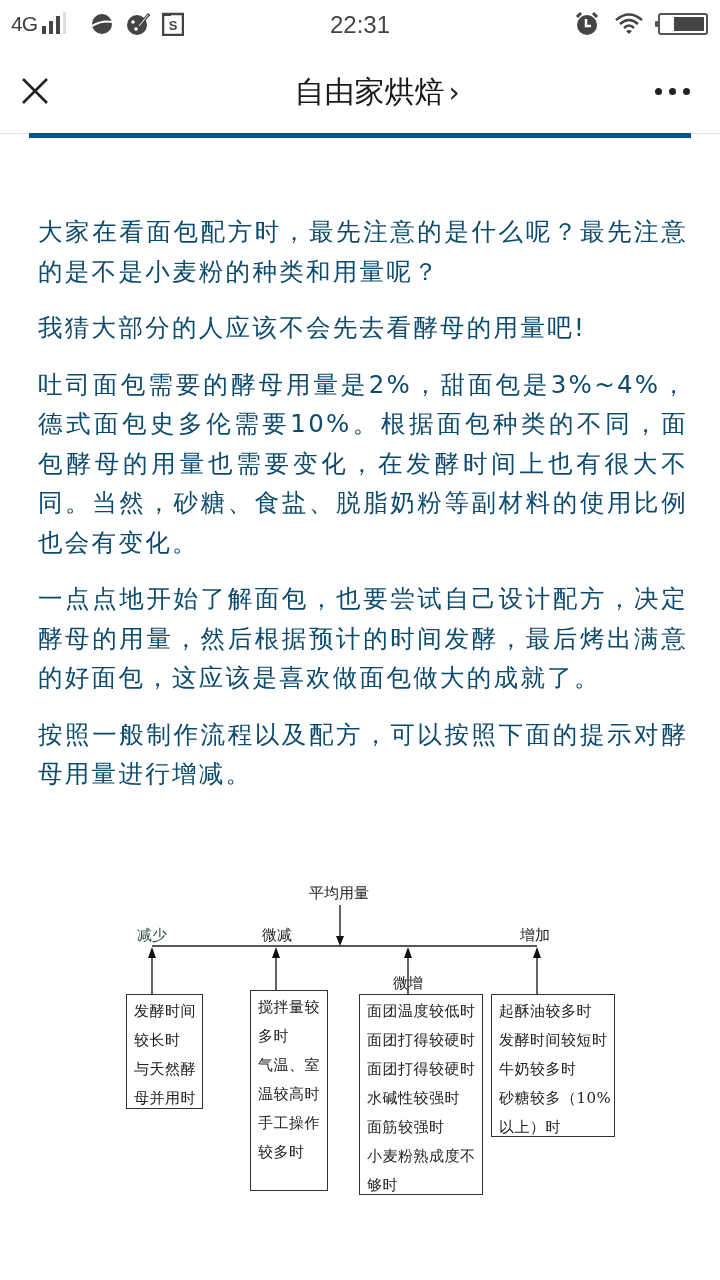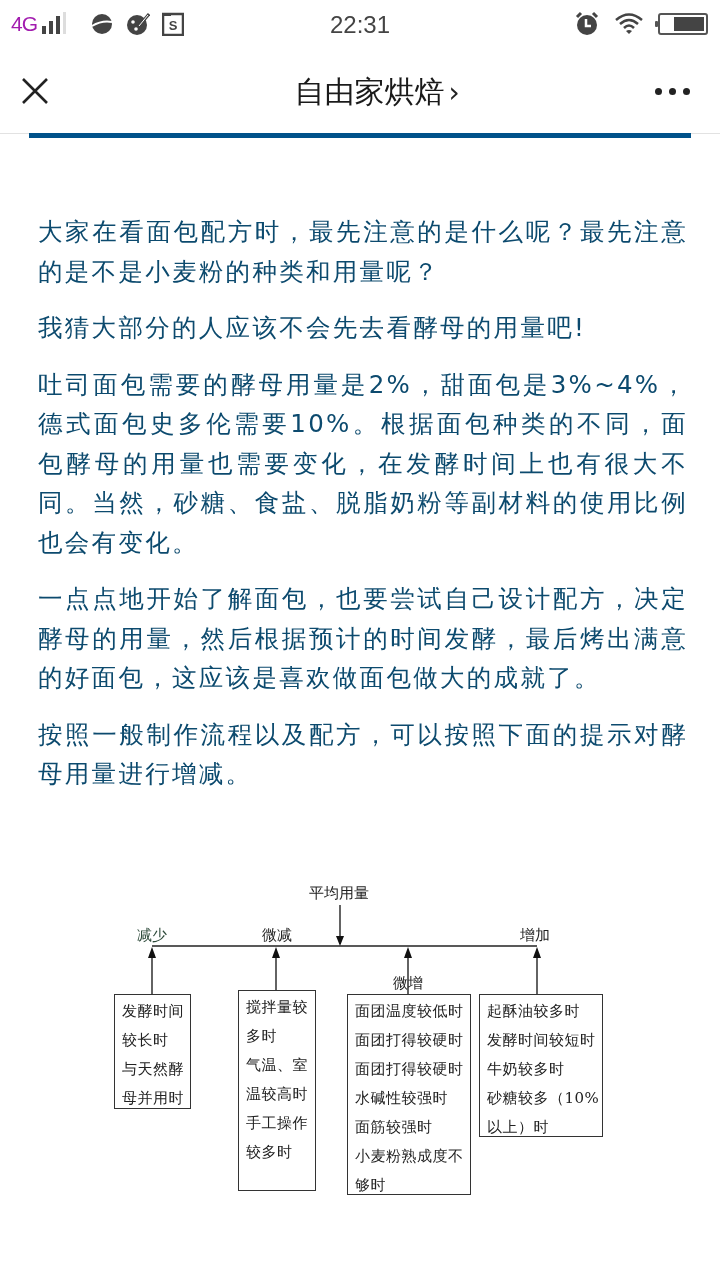--- a/index.html
+++ b/index.html
@@ -2,21 +2,21 @@
 <html><head>
 <meta charset="utf-8">
 <style>
   * { margin: 0; padding: 0; box-sizing: border-box; }
   html, body { width: 720px; height: 1280px; background: #ffffff; overflow: hidden; }
   body { font-family: "DejaVu Sans", "Liberation Sans", sans-serif; color: #333; position: relative; }
 
   
   .status-bar { position: absolute; top: 0; left: 0; width: 720px; height: 50px; }
   .sb-left { position: absolute; left: 11px; top: 12px; display: flex; align-items: center; }
-  .net { font-size: 21px; color: #a21caf; letter-spacing: -1px; font-family: "Liberation Sans", sans-serif; }
+  .net { font-size: 21px; color: #404040; letter-spacing: -1px; font-family: "Liberation Sans", sans-serif; }
   .signal { display: flex; align-items: flex-end; height: 20px; margin-left: 5px; gap: 3px; }
   .signal span { width: 4px; background: #444; display: block; }
   .signal span.dim { background: #ddd; }
   .sb-app-icons { display: flex; align-items: center; margin-left: 24px; gap: 12px; }
   .sb-time { position: absolute; left: 0; width: 720px; top: 11px; text-align: center; font-size: 24px; color: #444; font-family: "Liberation Sans", sans-serif; }
   .sb-right { position: absolute; right: 12px; top: 11px; display: flex; align-items: center; gap: 14px; }
   .battery { width: 50px; height: 22px; border: 2px solid #555; border-radius: 3px; position: relative; }
   .battery .fill { position: absolute; right: 2px; top: 2px; bottom: 2px; width: 30px; background: #444; }
   .battery::before { content: ""; position: absolute; left: -5px; top: 6px; width: 3px; height: 6px; background: #555; border-radius: 1px; }
 
@@ -30,21 +30,21 @@
 
   .accent-bar { position: absolute; top: 133px; left: 29px; width: 662px; height: 5px; }
 
   
   .article { position: absolute; top: 212px; left: 38px; width: 650px; }
   .article p { font-size: 24.5px; line-height: 39.5px; color: #0c4a6e; letter-spacing: 2.3px; margin-bottom: 17px; text-align: justify; }
 
   
   .diagram { position: absolute; top: 870px; left: 0; width: 720px; height: 340px; font-family: "DejaVu Serif", "Liberation Serif", serif; color: #222; }
   .diagram .lbl { position: absolute; font-size: 15px; }
-  .diagram .box { position: absolute; border: 1.5px solid #333; background: #fff; padding: 2px 0 8px 7px; }
+  .diagram .box { position: absolute; border: 1.5px solid #333; background: #fff; padding: 2px 0 8px 7px; margin-left: 12px; }
   .diagram .box div { font-size: 15px; line-height: 29px; white-space: nowrap; letter-spacing: 0.5px; }
   .diagram svg { position: absolute; left: 0; top: 0; }
 </style>
 </head>
 <body>
 
 <div class="status-bar">
   <div class="sb-left">
     <span class="net">4G</span>
     <span class="signal">

